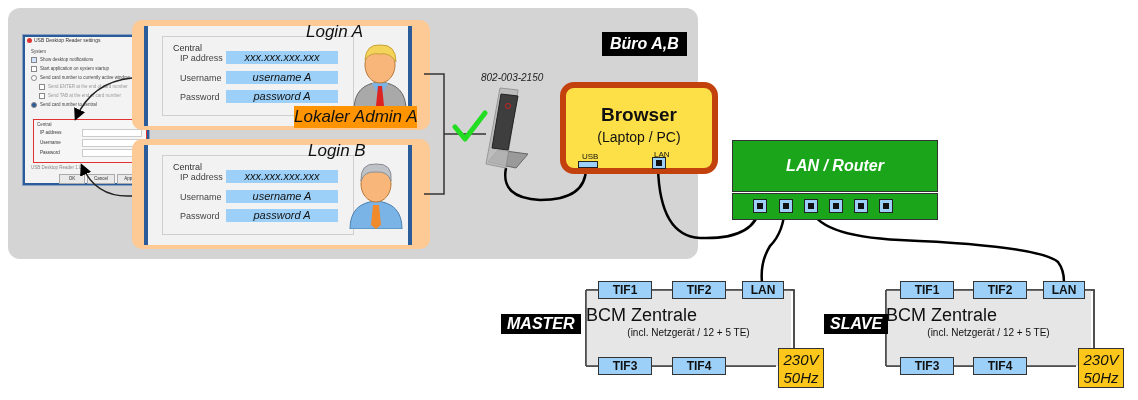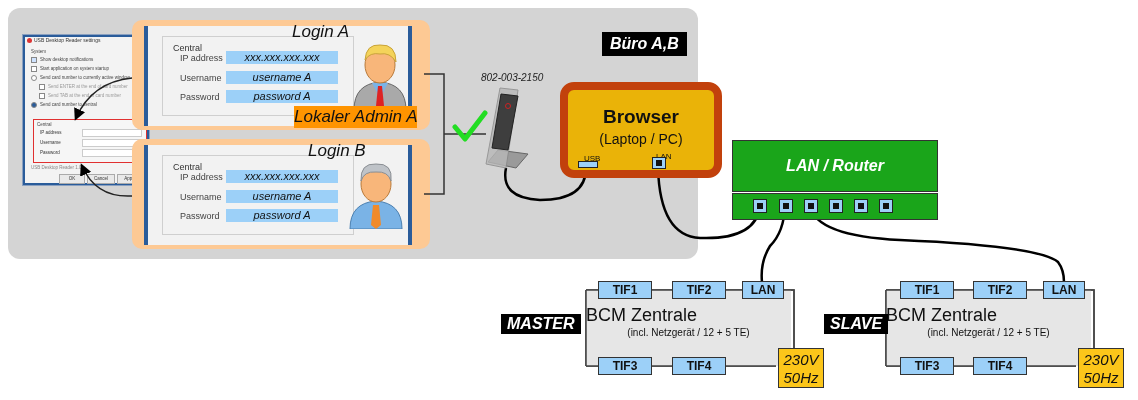--- a/index.html
+++ b/index.html
@@ -40,21 +40,21 @@
   .login-title { font-size: 17px; font-style: italic; color: #111; }
   .admin-tag { background: #ff9400; color: #111; font-size: 17px; font-style: italic; padding: 1px 0; white-space: nowrap; }
 
   
   .check { left: 452px; top: 110px; }
 
   
   .reader-id { left: 481px; top: 72px; font-size: 10px; font-style: italic; color: #222; }
 
   
-  .browser { left: 560px; top: 82px; width: 146px; height: 80px; background: #eab308; border: 8px solid #c2410c; border-radius: 14px; }
+  .browser { left: 560px; top: 82px; width: 146px; height: 80px; background: #fde047; border: 6px solid #c2410c; border-radius: 14px; }
   .browser-title { left: 0; top: 16px; width: 146px; text-align: center; font-size: 19px; font-weight: bold; color: #111; }
   .browser-sub { left: 0; top: 41px; width: 146px; text-align: center; font-size: 14px; color: #111; }
   .port-lbl { font-size: 8px; color: #111; }
   .usb-port { left: 578px; top: 161px; width: 18px; height: 5px; background: #9cd0f8; border: 1.5px solid #222; }
   .lan-port { left: 652px; top: 157px; width: 12px; height: 10px; background: #9cd0f8; border: 1px solid #222; }
   .lan-port::after { content:""; position:absolute; left:3px; top:2px; width:6px; height:6px; background:#111; }
 
   
   .router { left: 732px; top: 140px; width: 204px; height: 50px; background: #1aa51a; border: 1px solid #333; }
   .router-lbl { left: 0; top: 16px; width: 204px; text-align: center; color: #fff; font-weight: bold; font-style: italic; font-size: 16px; }
@@ -108,21 +108,21 @@
     <div class="abs central-box">
       <div class="abs central-lbl">Central</div>
     </div>
     <div class="abs f-lbl" style="top:27px">IP address</div>
     <div class="abs f-val" style="top:25px">xxx.xxx.xxx.xxx</div>
     <div class="abs f-lbl" style="top:47px">Username</div>
     <div class="abs f-val" style="top:45px">username A</div>
     <div class="abs f-lbl" style="top:66px">Password</div>
     <div class="abs f-val" style="top:64px">password A</div>
   </div>
-  <div class="abs login-title" style="left:160px;top:2px">Login A</div>
+  <div class="abs login-title" style="left:174px;top:2px">Login A</div>
   <svg class="abs" style="left:218px;top:20px" width="60" height="70">
     <path d="M4 70 Q4 44 30 42 Q56 44 56 70 Z" fill="#a9a9a9" stroke="#666"></path>
     <path d="M22 43 L30 58 L38 43 Z" fill="#7ab3e6"></path>
     <path d="M28 46 L32 46 L34 66 L30 70 L26 66 Z" fill="#d22"></path>
     <ellipse cx="30" cy="25" rx="15" ry="18" fill="#f8b67a" stroke="#b97a3a"></ellipse>
     <path d="M15 20 Q16 4 30 5 Q46 4 46 22 Q40 12 30 14 Q20 12 15 20 Z" fill="#f4d35a" stroke="#c9a43a"></path>
   </svg>
   <div class="abs admin-tag" style="left:162px;top:86px">Lokaler Admin A</div>
 </div>
 

